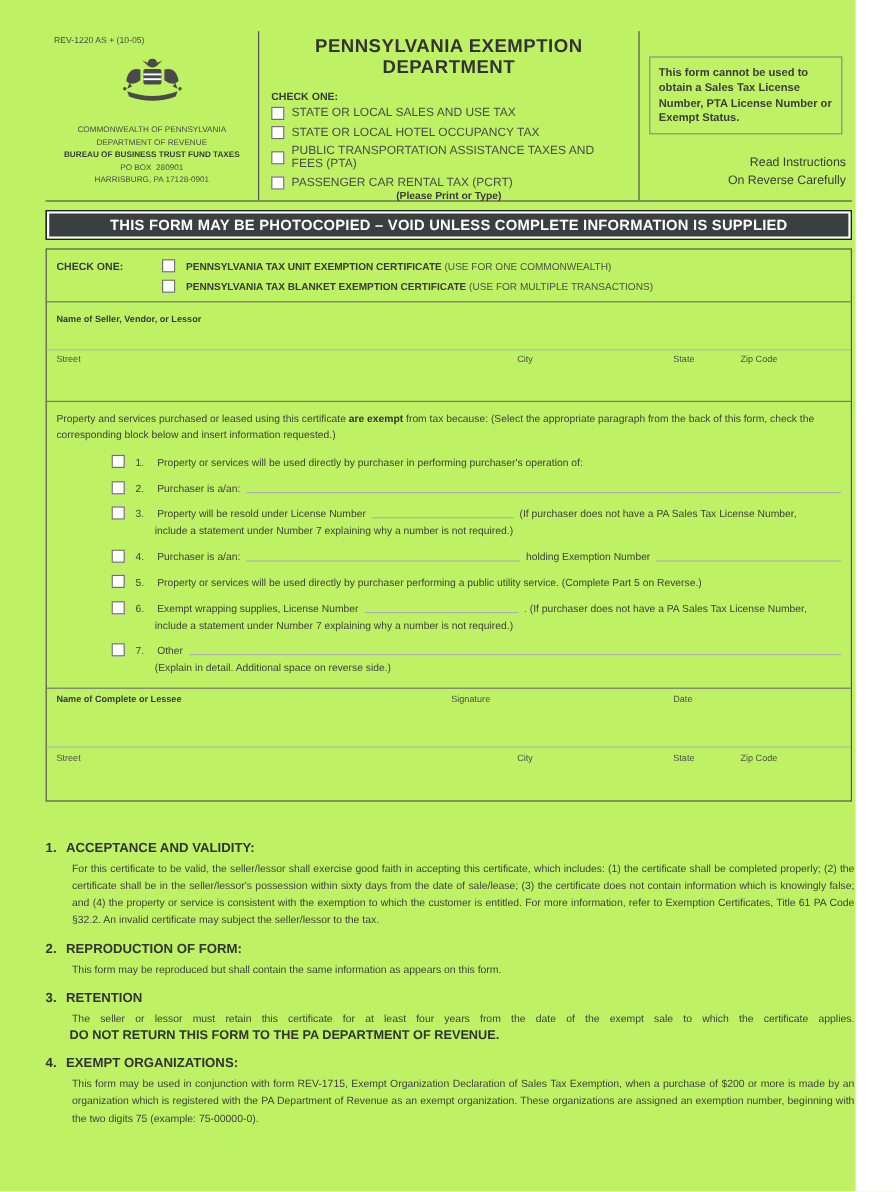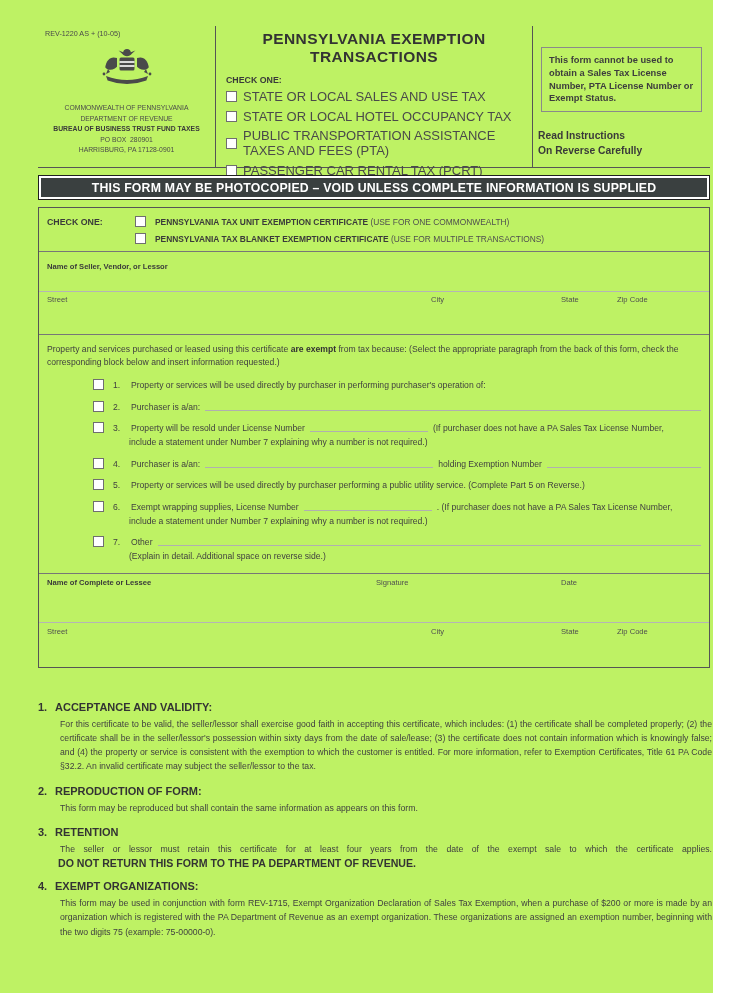--- a/index.html
+++ b/index.html
@@ -11,27 +11,27 @@
   .hdr-left{width:177px;position:relative;text-align:center;}
   .rev-no{position:absolute;left:7px;top:3px;font-size:7.2px;color:#4a4a4a;white-space:pre;}
   .logo{margin-top:22px;}
   .agency{font-size:6.8px;line-height:1.55;color:#4a4a4a;margin-top:1px;}
   .agency div{white-space:pre;}
   .agency .bold{font-weight:bold;color:#3a3a3a;}
   .hdr-center{width:318px;box-sizing:border-box;border-left:1px solid #555;border-right:1px solid #555;
               padding:4px 10px 0;display:flex;flex-direction:column;}
   .form-title{font-size:15.5px;font-weight:bold;color:#333;text-align:center;line-height:1.18;letter-spacing:.4px;}
   .check-one{font-size:8.8px;font-weight:bold;margin-top:8px;color:#3a3a3a;}
-  .tax-opt{display:flex;align-items:center;gap:6px;margin-top:4.5px;font-size:13px;color:#4a4a4a;}
+  .tax-opt{display:flex;align-items:center;gap:6px;margin-top:4.5px;font-size:10px;color:#4a4a4a;}
   .cb{display:inline-block;width:9px;height:9px;border:1px solid #6f6f6f;background:#fff;flex:0 0 auto;}
   .print-type{margin-top:auto;margin-bottom:4px;text-align:center;font-size:8.6px;font-weight:bold;color:#3a3a3a;}
   .hdr-right{width:177px;box-sizing:border-box;padding:0 5px;}
   .notice-box{border:1px solid #8a8a8a;margin:21px 3px 0;padding:6px 7px;font-size:9.3px;font-weight:bold;
               line-height:1.38;color:#3d3d3d;}
-  .read-instr{margin-top:17px;text-align:left;font-size:10.3px;font-weight:bold;line-height:1.4;color:#3a3a3a;}
+  .read-instr{margin-top:17px;text-align:right;font-size:10.3px;font-weight:normal;line-height:1.4;color:#3a3a3a;}
 
   
   .banner{position:absolute;left:38px;top:175px;width:672px;height:25px;box-sizing:border-box;
           background:#3a4040;border:1px solid #202020;box-shadow:inset 0 0 0 2px #fff;
           color:#fff;font-weight:bold;font-size:12.3px;letter-spacing:.2px;
           display:flex;align-items:center;justify-content:center;}
 
   
   .fbox{position:absolute;left:38px;top:207px;width:672px;box-sizing:border-box;border:1.5px solid #555;}
   .secA{display:flex;padding:8px 8px 7px;border-bottom:1px solid #777;}
@@ -102,21 +102,21 @@
         <div>DEPARTMENT OF REVENUE</div>
         <div class="bold">BUREAU OF BUSINESS TRUST FUND TAXES</div>
         <div>PO BOX  280901</div>
         <div>HARRISBURG, PA 17128-0901</div>
       </div>
     </div>
 
     <div class="hdr-center">
       <div class="form-title">
         <div>PENNSYLVANIA EXEMPTION</div>
-        <div>TRANSACTIONS</div>
+        <div>DEPARTMENT</div>
       </div>
       <div class="check-one">CHECK ONE:</div>
       <div class="tax-opt">
         <span class="cb"></span>
         <span>STATE OR LOCAL SALES AND USE TAX</span>
       </div>
       <div class="tax-opt">
         <span class="cb"></span>
         <span>STATE OR LOCAL HOTEL OCCUPANCY TAX</span>
       </div>

